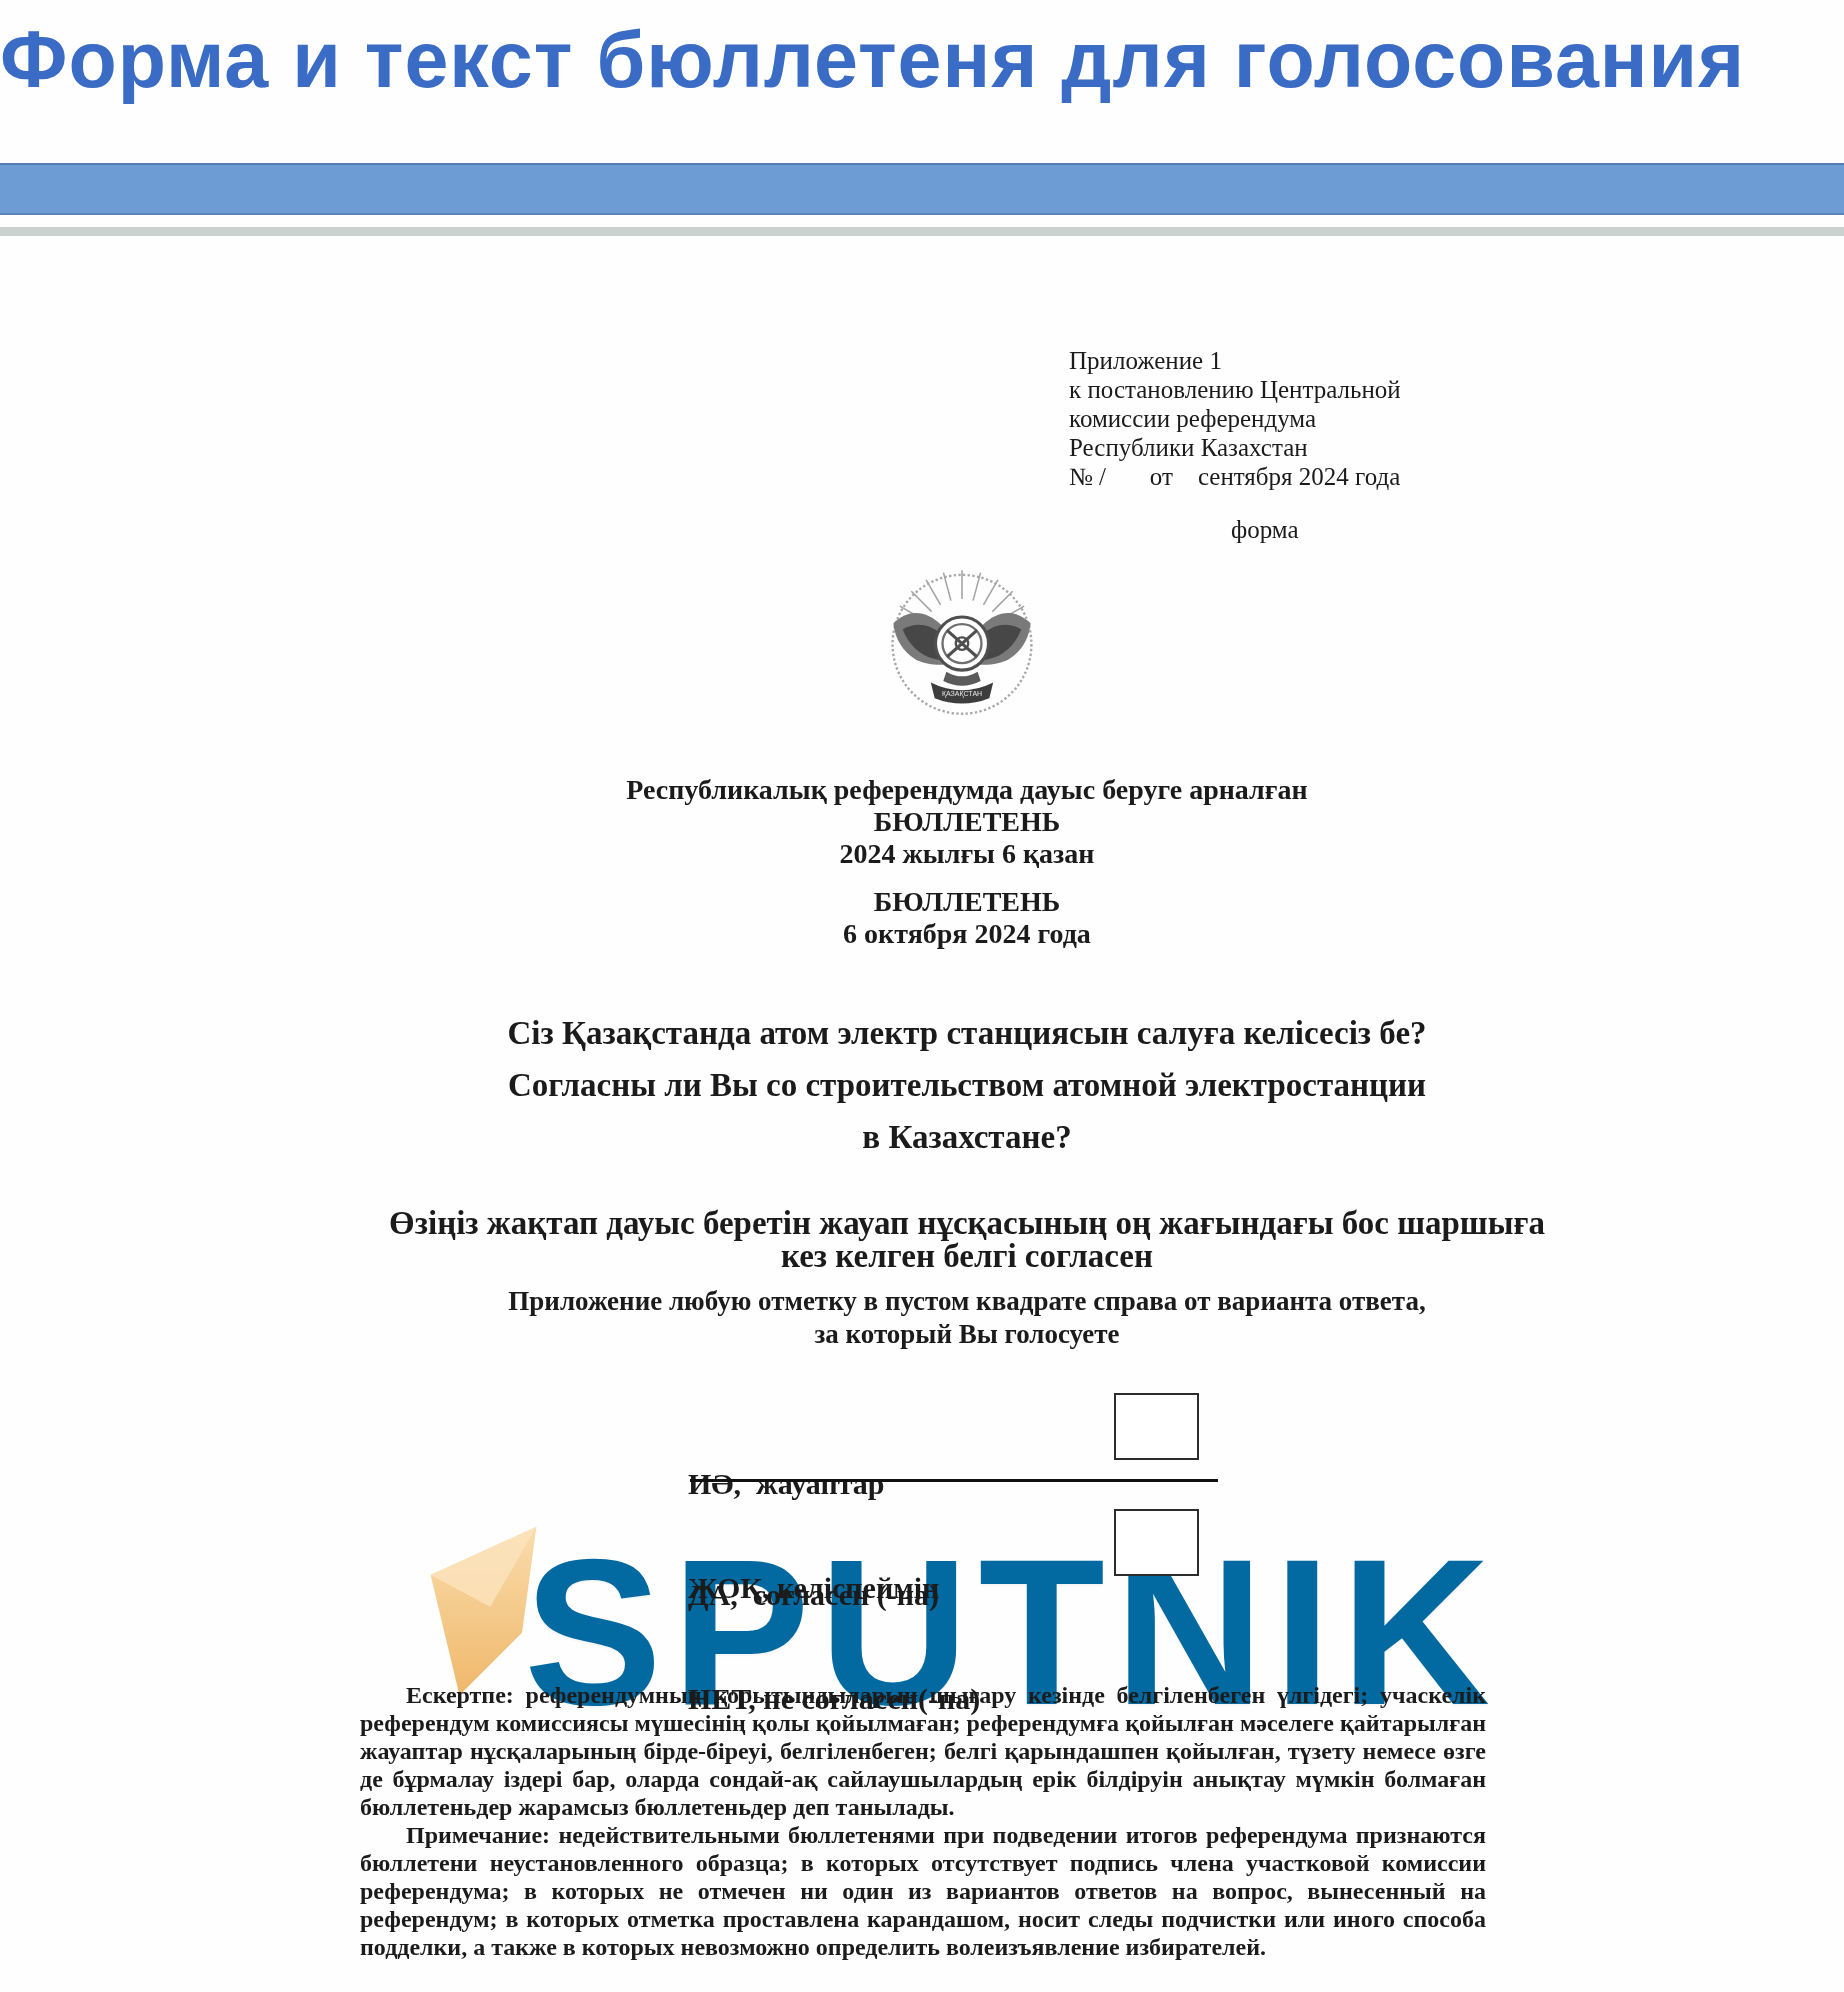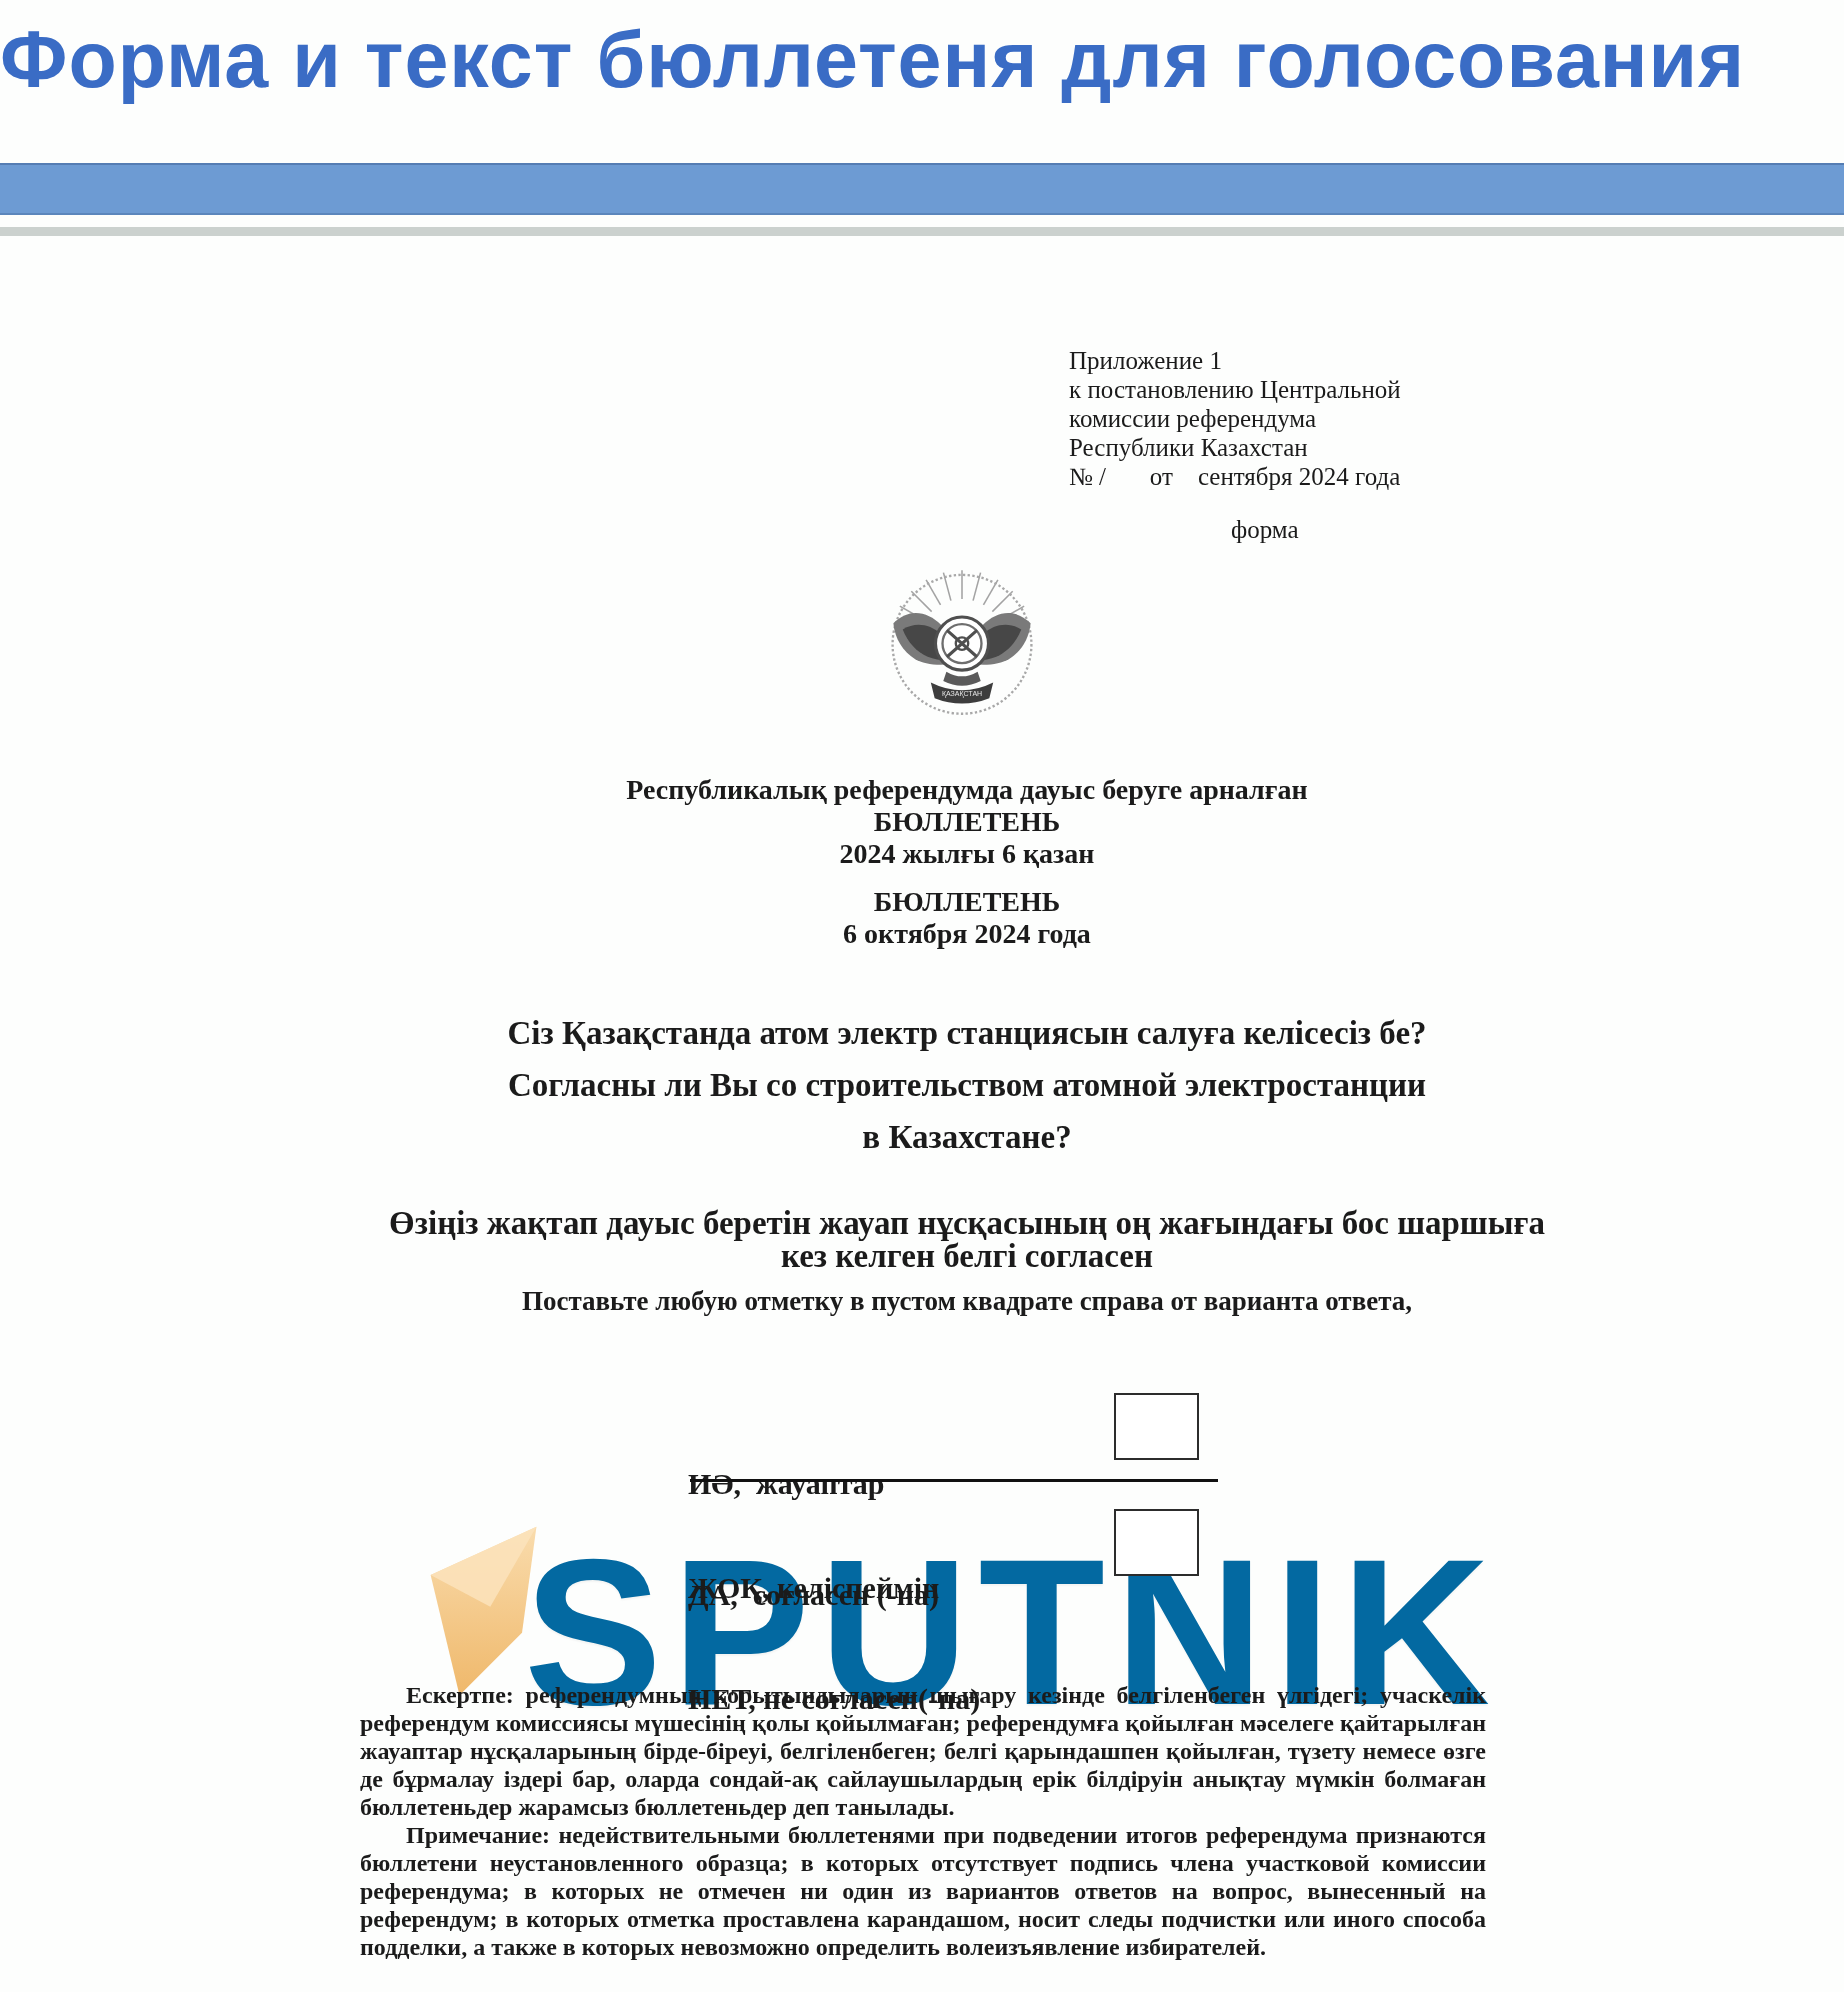--- a/index.html
+++ b/index.html
@@ -123,21 +123,22 @@
   <div>Согласны ли Вы со строительством атомной электростанции</div>
   <div>в Казахстане?</div>
 </div>
 
 <div class="sheet-center instr-kz abs z2">
   <div>Өзіңіз жақтап дауыс беретін жауап нұсқасының оң жағындағы бос шаршыға</div>
   <div>кез келген белгі согласен</div>
 </div>
 
 <div class="sheet-center instr-ru abs z2">
-  <div>Поставьте любую отметку в пустом квадрате справа от варианта ответа,</div>
+  <div>Приложение любую отметку в пустом квадрате справа от варианта ответа,</div>
+  <div>за который Вы голосуете</div>
 </div>
 
 <div class="opt-labels opt1 z2">
   <div>ИӘ,  жауаптар</div>
   <div>ДА,  согласен (-на)</div>
 </div>
 <div class="checkbox cb1 z2"></div>
 
 <div class="opt-divider z2"></div>
 

